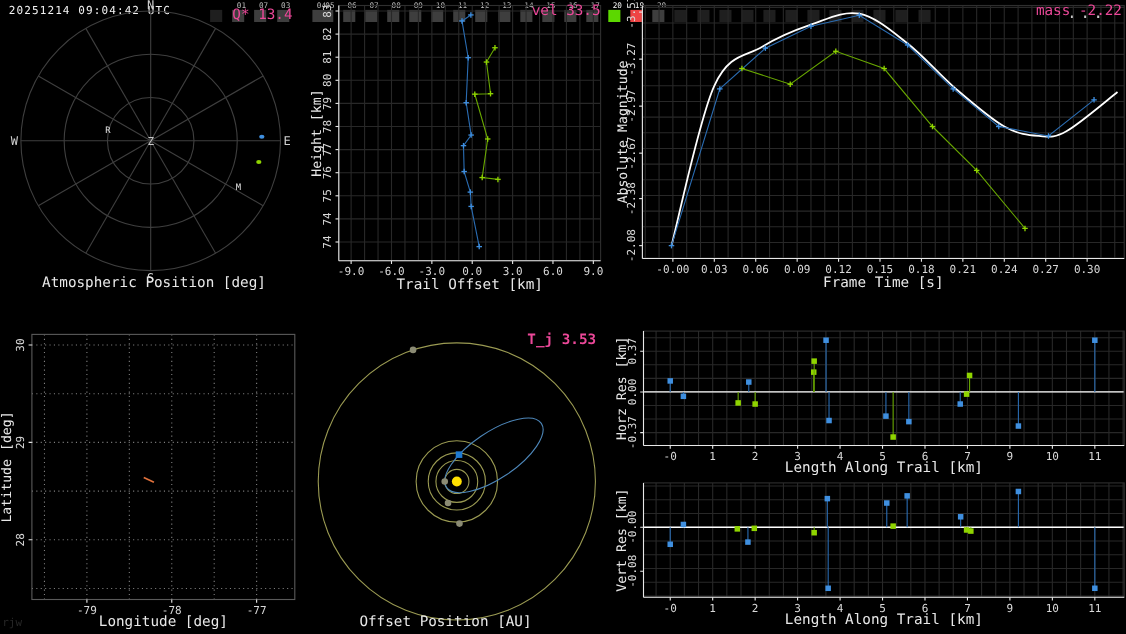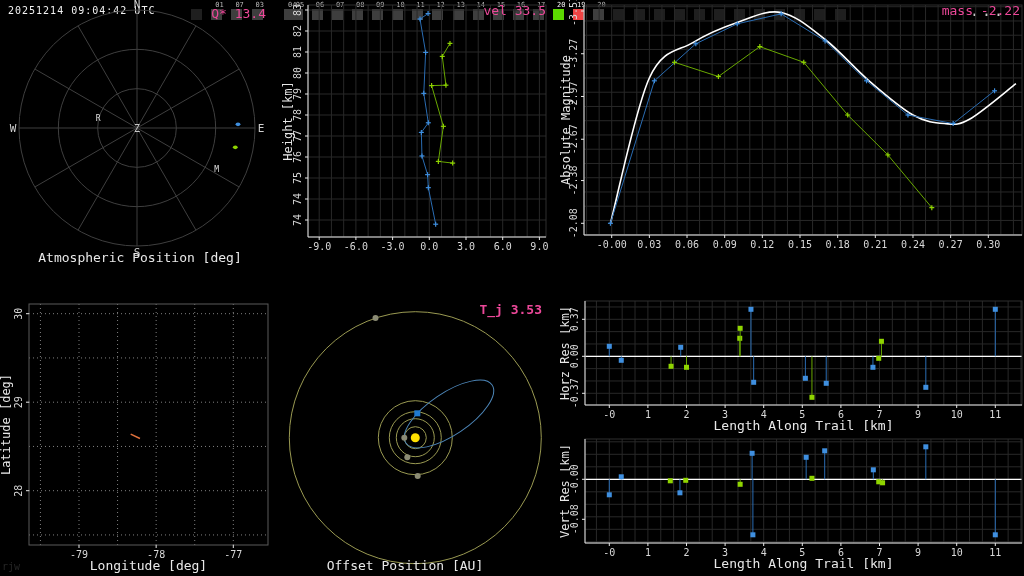--- a/index.html
+++ b/index.html
@@ -271,20 +271,21 @@
           <line x1="151.62433333333334" y1="83.09999999999988" x2="151.62433333333334" y2="88.09999999999988" stroke="#8fd400" stroke-width="1.2"></line>
           <line x1="160.86833333333334" y1="126.34000000000013" x2="165.86833333333334" y2="126.34000000000013" stroke="#8fd400" stroke-width="1.2"></line>
           <line x1="163.36833333333334" y1="123.84000000000013" x2="163.36833333333334" y2="128.84000000000015" stroke="#8fd400" stroke-width="1.2"></line>
           <line x1="155.85266666666666" y1="161.40999999999985" x2="160.85266666666666" y2="161.40999999999985" stroke="#8fd400" stroke-width="1.2"></line>
           <line x1="158.35266666666666" y1="158.90999999999985" x2="158.35266666666666" y2="163.90999999999985" stroke="#8fd400" stroke-width="1.2"></line>
           <line x1="170.16566666666668" y1="163.09000000000015" x2="175.16566666666668" y2="163.09000000000015" stroke="#8fd400" stroke-width="1.2"></line>
           <line x1="172.66566666666668" y1="160.59000000000015" x2="172.66566666666668" y2="165.59000000000015" stroke="#8fd400" stroke-width="1.2"></line>
         </g>
       </svg>
     <div class="stat" id="stat-vel">vel 33.5</div>
+    <div class="cap" id="cap-trail">Trail Offset [km]</div>
   </section>
 
   <section class="panel" id="p-mag">
     <svg id="svg-mag" width="464" height="270">
         <g>
           <line x1="26.593333333333334" y1="5" x2="26.593333333333334" y2="235" stroke="#282828" stroke-width="1"></line>
           <line x1="39.14666666666667" y1="5" x2="39.14666666666667" y2="235" stroke="#282828" stroke-width="1"></line>
           <line x1="51.7" y1="5" x2="51.7" y2="235" stroke="#282828" stroke-width="1"></line>
           <line x1="64.25333333333333" y1="5" x2="64.25333333333333" y2="235" stroke="#282828" stroke-width="1"></line>
           <line x1="76.80666666666667" y1="5" x2="76.80666666666667" y2="235" stroke="#282828" stroke-width="1"></line>
@@ -414,20 +415,21 @@
           <line x1="243.76600000000002" y1="59.793959731543616" x2="243.76600000000002" y2="64.79395973154362" stroke="#8fd400" stroke-width="1.2"></line>
           <line x1="285.2026666666667" y1="115.01275167785236" x2="290.2026666666667" y2="115.01275167785236" stroke="#8fd400" stroke-width="1.2"></line>
           <line x1="287.7026666666667" y1="112.51275167785236" x2="287.7026666666667" y2="117.51275167785236" stroke="#8fd400" stroke-width="1.2"></line>
           <line x1="325.37333333333333" y1="154.90805369127517" x2="330.37333333333333" y2="154.90805369127517" stroke="#8fd400" stroke-width="1.2"></line>
           <line x1="327.87333333333333" y1="152.40805369127517" x2="327.87333333333333" y2="157.40805369127517" stroke="#8fd400" stroke-width="1.2"></line>
           <line x1="369.31000000000006" y1="207.62684563758393" x2="374.31000000000006" y2="207.62684563758393" stroke="#8fd400" stroke-width="1.2"></line>
           <line x1="371.81000000000006" y1="205.12684563758393" x2="371.81000000000006" y2="210.12684563758393" stroke="#8fd400" stroke-width="1.2"></line>
         </g>
       </svg>
     <div class="stat" id="stat-mass">mass -2.22</div>
+    <div class="cap" id="cap-mag">Frame Time [s]</div>
   </section>
 
   <section class="panel" id="p-ground">
     <svg id="svg-ground" width="280" height="278">
         <g>
           <line x1="40.425" y1="6" x2="40.425" y2="247" stroke="#808080" stroke-width="1" stroke-dasharray="1,3"></line>
           <line x1="79" y1="6" x2="79" y2="247" stroke="#808080" stroke-width="1" stroke-dasharray="1,3"></line>
           <line x1="117.575" y1="6" x2="117.575" y2="247" stroke="#808080" stroke-width="1" stroke-dasharray="1,3"></line>
           <line x1="156.15" y1="6" x2="156.15" y2="247" stroke="#808080" stroke-width="1" stroke-dasharray="1,3"></line>
           <line x1="194.72500000000002" y1="6" x2="194.72500000000002" y2="247" stroke="#808080" stroke-width="1" stroke-dasharray="1,3"></line>

